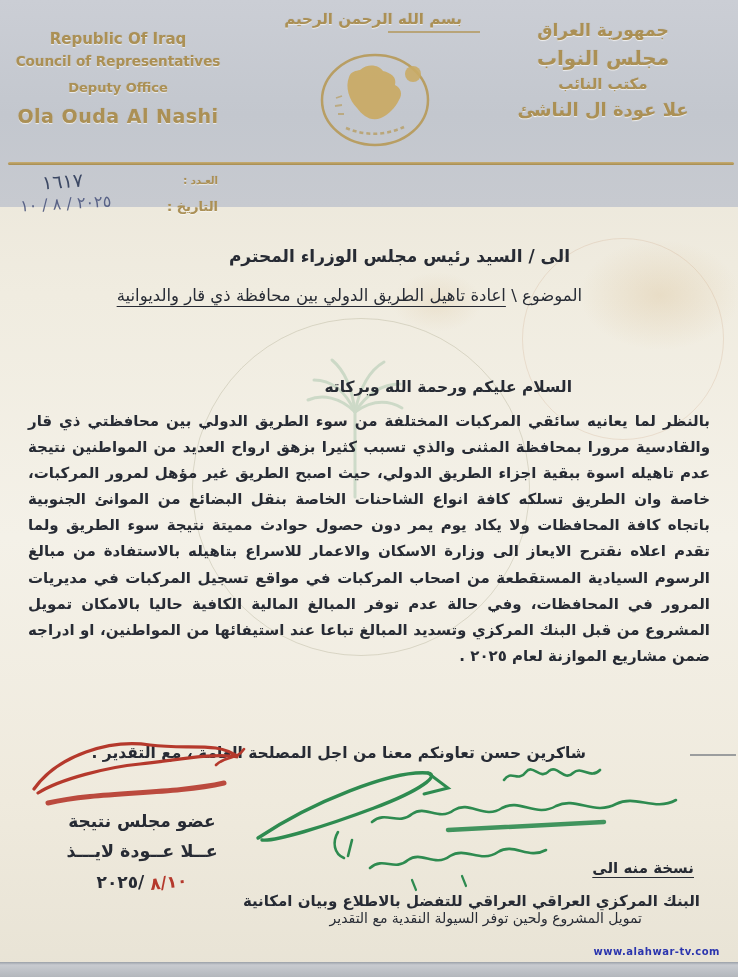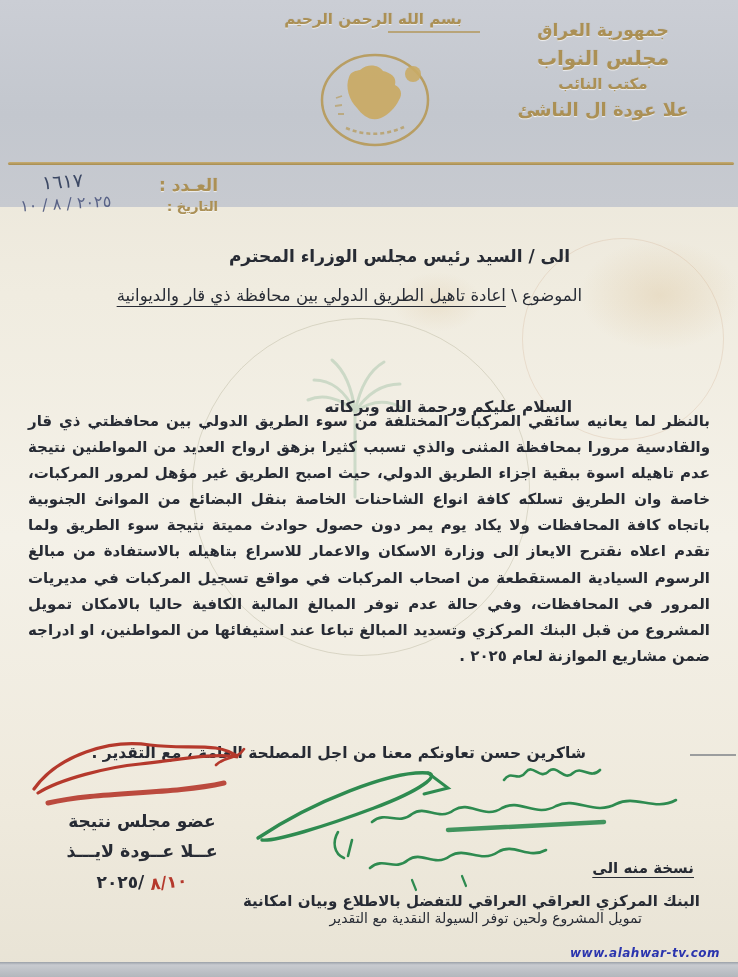--- a/index.html
+++ b/index.html
@@ -23,48 +23,48 @@
   .en-head .l4{font-size:19px;font-weight:800;margin-top:4px;letter-spacing:.5px;}
   .ar-head{top:22px;right:10px;width:250px;text-align:center;direction:rtl;line-height:1.0;}
   .ar-head div{margin-bottom:9px;}
   .ar-head .a1{font-size:17px;font-weight:700;}
   .ar-head .a2{font-size:20px;font-weight:700;}
   .ar-head .a3{font-size:15px;font-weight:700;}
   .ar-head .a4{font-size:18px;font-weight:800;}
   .emblem{top:50px;left:318px;}
   .gold-rule{top:162px;left:8px;width:726px;height:3px;
     background:linear-gradient(180deg,#c7ad72,#a68c50);border-radius:2px;}
-  .num-label{top:175px;left:148px;width:70px;font-size:17px;font-weight:700;direction:rtl;}
+  .num-label{top:175px;left:148px;width:70px;font-size:10px;font-weight:700;direction:rtl;}
   .num-value{top:168px;left:42px;width:100px;font-size:19px;color:#3c4864;transform:rotate(-4deg);letter-spacing:5px;}
   .date-label{top:199px;left:146px;width:72px;font-size:13px;font-weight:700;direction:rtl;}
   .date-value{top:193px;left:20px;width:130px;font-size:16px;color:#45507a;transform:rotate(-3deg);direction:ltr;letter-spacing:2px;opacity:.85;}
   
   .ink{color:#272b34;}
   .to-line{top:246px;right:168px;font-size:17px;font-weight:700;direction:rtl;}
   .subject-line{top:286px;right:156px;font-size:16.5px;font-weight:400;direction:rtl;}
   .subject-line .u{text-decoration:underline;text-underline-offset:5px;}
-  .greeting{top:378px;right:166px;font-size:15.5px;font-weight:700;direction:rtl;margin-top:20px;}
+  .greeting{top:378px;right:166px;font-size:15.5px;font-weight:700;direction:rtl;}
   .para{right:28px;left:28px;direction:rtl;text-align:justify;font-size:15px;font-weight:700;line-height:1.74;}
   .para1{top:408px;}
   .para2{top:650px;}
   .closing{top:744px;right:152px;font-size:15.5px;font-weight:800;direction:rtl;}
   .closing-dash{top:754px;right:2px;width:46px;height:2px;background:#565d68;opacity:.55;}
   
   .sig-red{top:733px;left:20px;}
   .sig-block{top:806px;left:28px;width:228px;text-align:center;direction:rtl;}
   .sig-block .t{font-size:17px;font-weight:800;line-height:30px;}
   .sig-block .n{font-size:17.5px;font-weight:800;line-height:30px;}
   .sig-date{direction:ltr;font-size:17px;font-weight:800;line-height:32px;}
   .sig-date .red{color:#b5392c;font-weight:700;display:inline-block;transform:rotate(-6deg);}
   .sig-green{top:760px;left:252px;}
   .copy-label{top:859px;right:44px;font-size:15px;font-weight:800;direction:rtl;
     text-decoration:underline;text-underline-offset:4px;}
   .copy1{top:892px;right:38px;font-size:15px;font-weight:700;direction:rtl;}
   .copy2{top:910px;right:96px;font-size:14px;font-weight:400;direction:rtl;}
-  .watermark{top:946px;right:18px;font-size:12px;font-weight:800;font-style:italic;color:#2b35ae;letter-spacing:.5px;}
+  .watermark{top:946px;right:18px;font-size:10px;font-weight:800;color:#2b35ae;letter-spacing:.5px;}
   
   .stamp-circle{top:318px;left:192px;width:336px;height:336px;border-radius:50%;
     border:1.5px solid rgba(150,148,115,.28);}
   .stamp-circle2{top:238px;left:522px;width:200px;height:200px;border-radius:50%;
     border:1.5px solid rgba(205,165,130,.25);}
   .stain1{top:240px;left:580px;width:160px;height:110px;border-radius:50%;
     background:radial-gradient(closest-side,rgba(214,185,138,.30),rgba(214,185,138,0));}
   .stain2{top:272px;left:392px;width:90px;height:60px;border-radius:50%;
     background:radial-gradient(closest-side,rgba(214,185,138,.22),rgba(214,185,138,0));}
   .palm{top:352px;left:300px;opacity:.20;}
@@ -74,20 +74,26 @@
 </head>
 <body>
 
 <div class="page">
 
   <div class="abs top-band"></div>
 
   <div class="abs basmala gold">بسم الله الرحمن الرحيم</div>
   <div class="abs basmala-tail"></div>
 
+  <div class="abs en-head">
+    <div class="l1 gold">Republic Of Iraq</div>
+    <div class="l2 gold">Council of Representatives</div>
+    <div class="l3 gold">Deputy Office</div>
+    <div class="l4 gold">Ola Ouda Al Nashi</div>
+  </div>
 
   <svg class="abs emblem" width="114" height="100" viewBox="0 0 114 100">
     <ellipse cx="57" cy="50" rx="53" ry="45" fill="none" stroke="#b89e63" stroke-width="2.5"></ellipse>
     <path d="M42,20 C50,13 61,15 65,21 C73,23 79,27 77,35 C83,38 85,44 81,50
              C77,58 71,64 63,68 C53,72 45,66 39,58 C31,50 27,37 31,27 C33,21 38,21 42,20 Z" fill="#c9ab66" opacity="0.95"></path>
     <circle cx="95" cy="24" r="8" fill="#c9ab66" opacity="0.9"></circle>
     <path d="M28,78 Q57,90 86,77" fill="none" stroke="#b89e63" stroke-width="2.5" stroke-dasharray="4 3" opacity="0.8"></path>
     <path d="M18,48 l6,-2 M17,56 l7,-1 M20,64 l6,0" stroke="#b89e63" stroke-width="1.8" opacity="0.7"></path>
   </svg>
 

